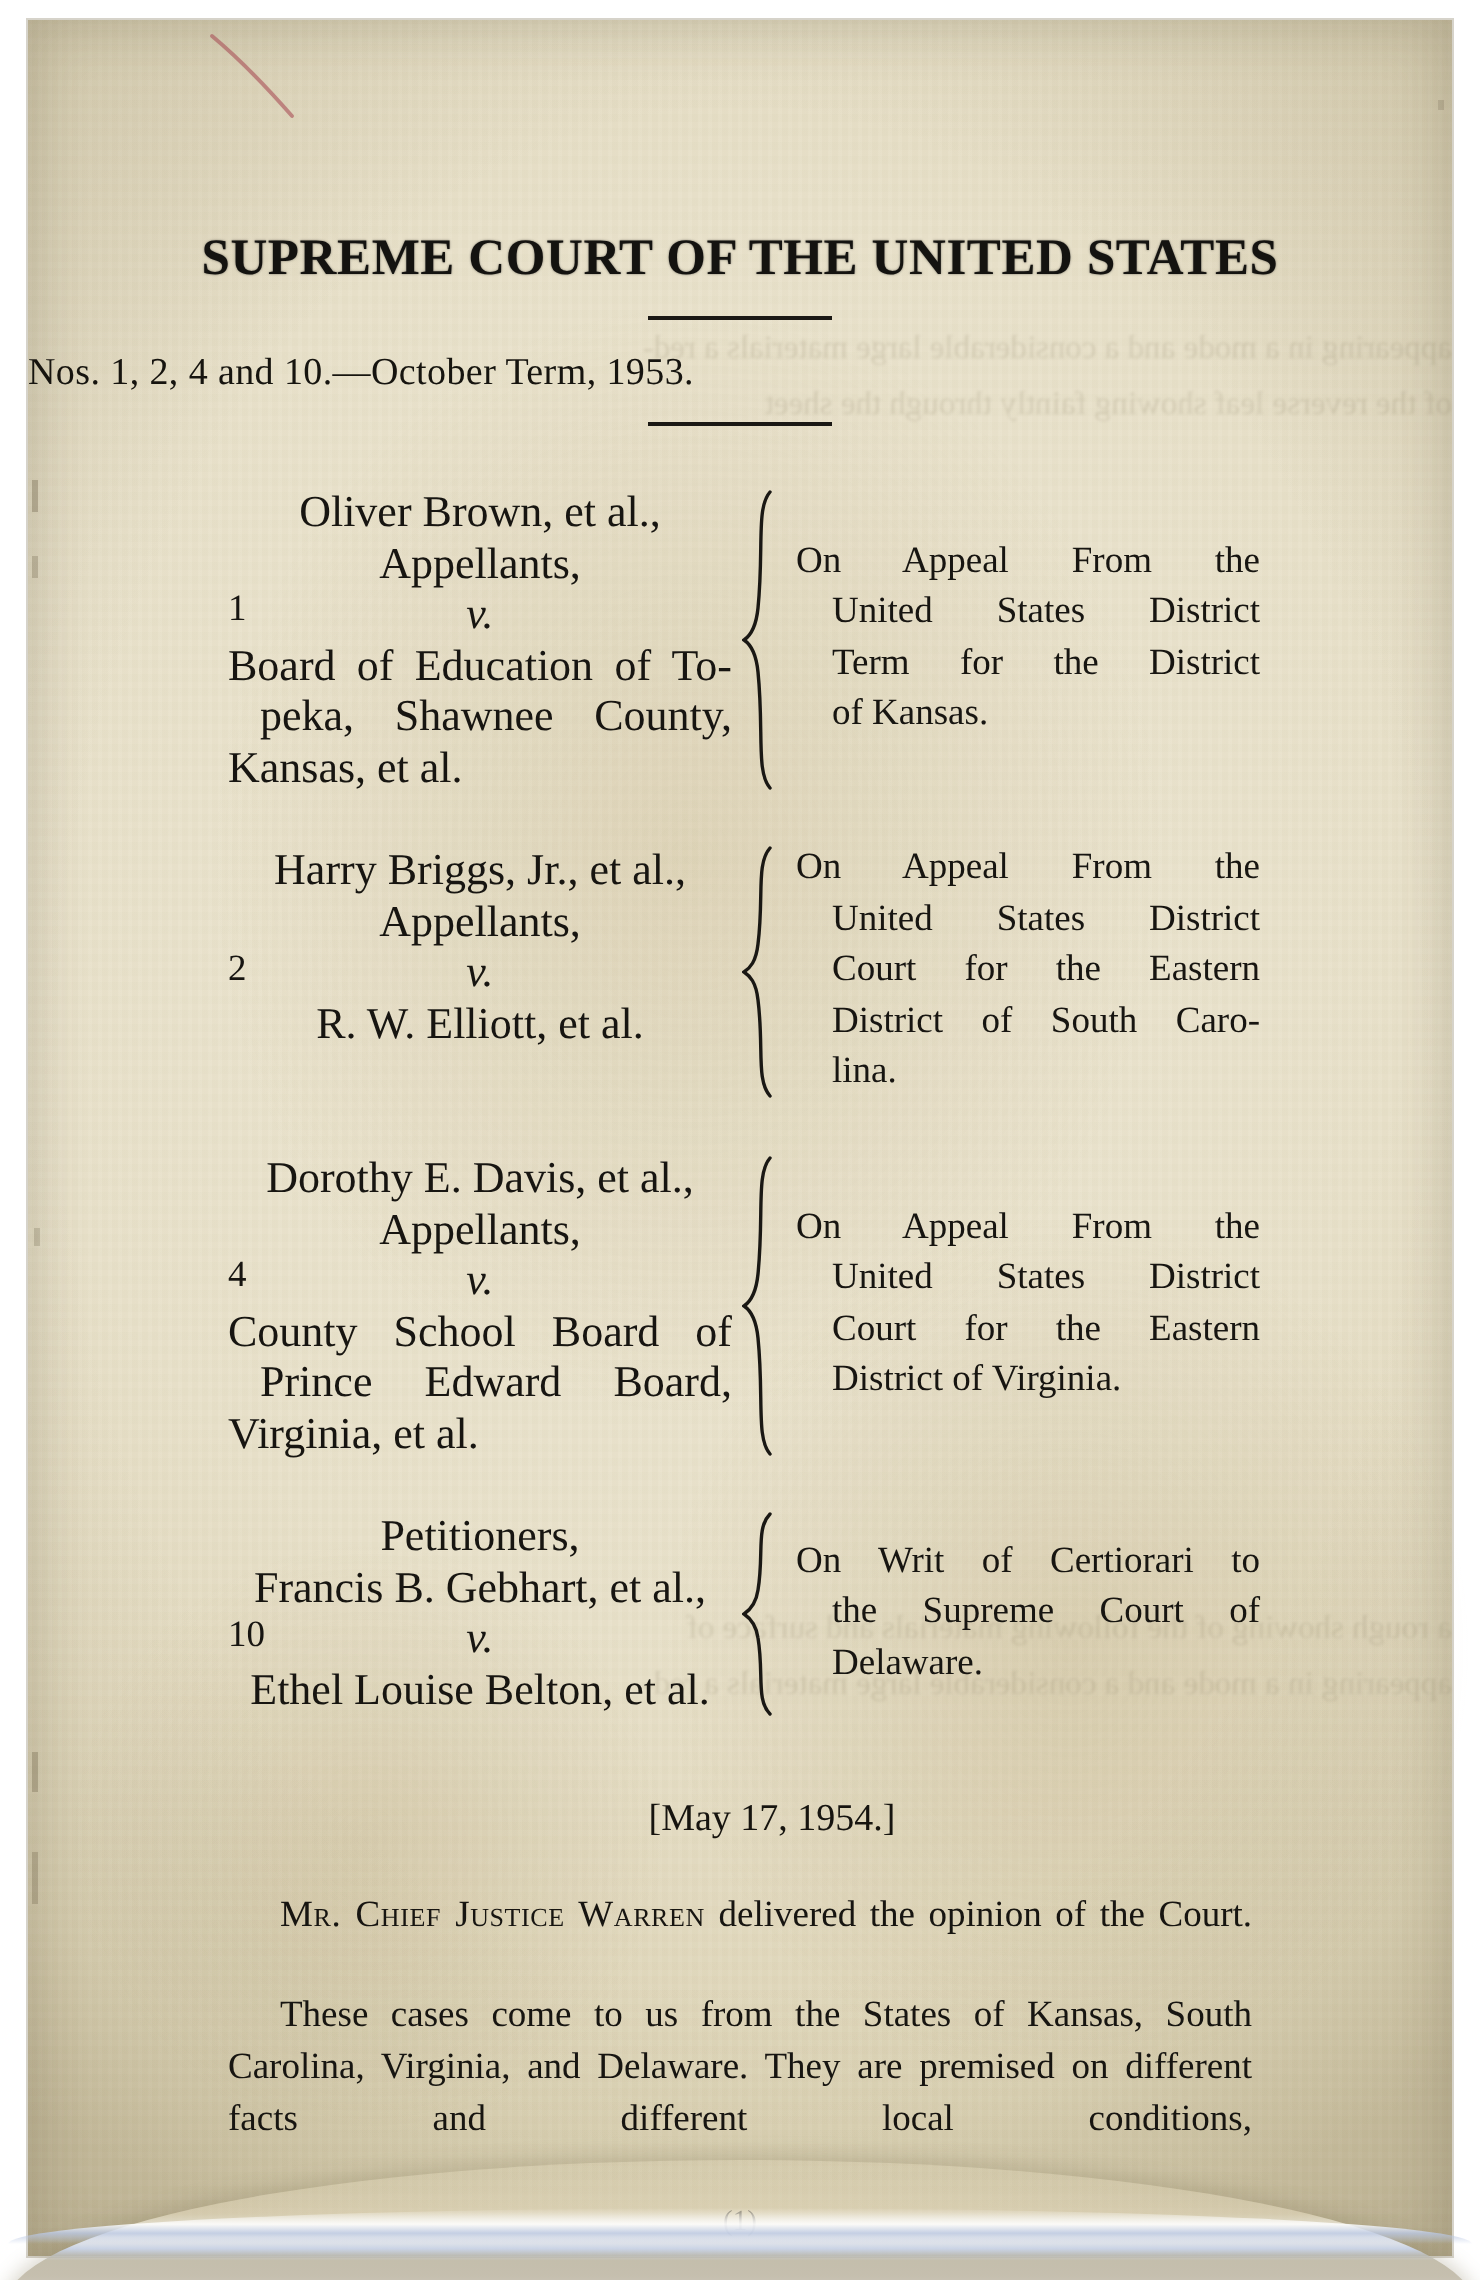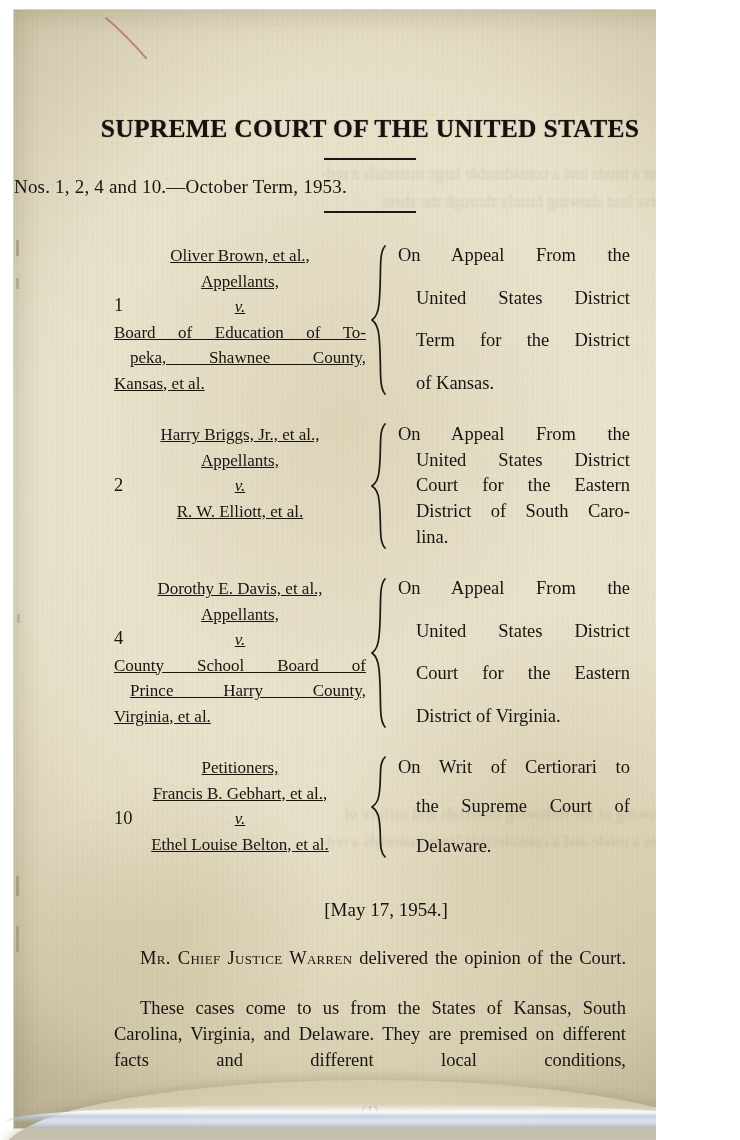--- a/index.html
+++ b/index.html
@@ -4,21 +4,21 @@
 <title>Supreme Court Slip Opinion Scan</title>
 <style>
   html, body {
     margin: 0;
     padding: 0;
     background: #ffffff;
   }
 
   #page {
     position: relative;
-    width: 656px;
+    width: 740px;
     height: 1140px;
     overflow: hidden;
     background: #ffffff;
     font-family: "Liberation Serif", "DejaVu Serif", serif;
   }
 
   
   .sheet {
     position: absolute;
     left: 14px;
@@ -197,27 +197,26 @@
     position: absolute;
     left: 100px;
     font-size: 18.5px;
     line-height: 25px;
     color: #171511;
   }
 
   .caption {
     width: 252px;
     flex: none;
-    font-size: 17px;
+    font-size: 22px;
     line-height: 25.5px;
     text-align: justify;
     text-align-last: justify;
     color: #171511;
     padding-right: 4px;
-    text-decoration: underline;
   }
   .caption .ctr {
     display: block;
     text-align: center;
     text-align-last: center;
   }
   .caption .ital { font-style: italic; }
   .caption .indent-line {
     display: block;
     text-align: justify;
@@ -248,21 +247,21 @@
 
   .court {
     flex: 1;
     font-size: 18.5px;
     line-height: 25.5px;
     color: #171511;
     text-align: justify;
     text-align-last: left;
     display: flex;
     flex-direction: column;
-    justify-content: space-between;
+    justify-content: center;
     padding-left: 6px;
     font-family: Liberation Serif, serif;
   }
   .court .ln {
     display: block;
     text-align: justify;
     text-align-last: justify;
     padding-left: 18px;
   }
   .court .ln.first {
@@ -391,21 +390,21 @@
           </div>
         </div>
 
         <div class="case-block">
           <div class="docket-num" style="top:50px;">4</div>
           <div class="caption">
             <span class="ctr">Dorothy E. Davis, et al.,</span>
             <span class="ctr">Appellants,</span>
             <span class="ctr ital">v.</span>
             <span class="flush">County School Board of</span>
-            <span class="indent-line">Prince Harry County,</span>
+            <span class="indent-line">Prince Edward Board,</span>
             <span class="last">Virginia, et al.</span>
           </div>
           <div class="brace">
             <svg width="20" height="152" viewBox="0 0 20 152" aria-hidden="true">
               <path d="M14 2 C 7 10, 11 30, 8 60 C 7 70, 4 74, 1 76 C 4 78, 7 82, 8 92 C 11 122, 7 142, 14 150" stroke="#1a1814" stroke-width="1.7" fill="none" stroke-linecap="round"></path>
             </svg>
           </div>
           <div class="court">
             <span class="ln first">On Appeal From the</span>
             <span class="ln">United States District</span>

